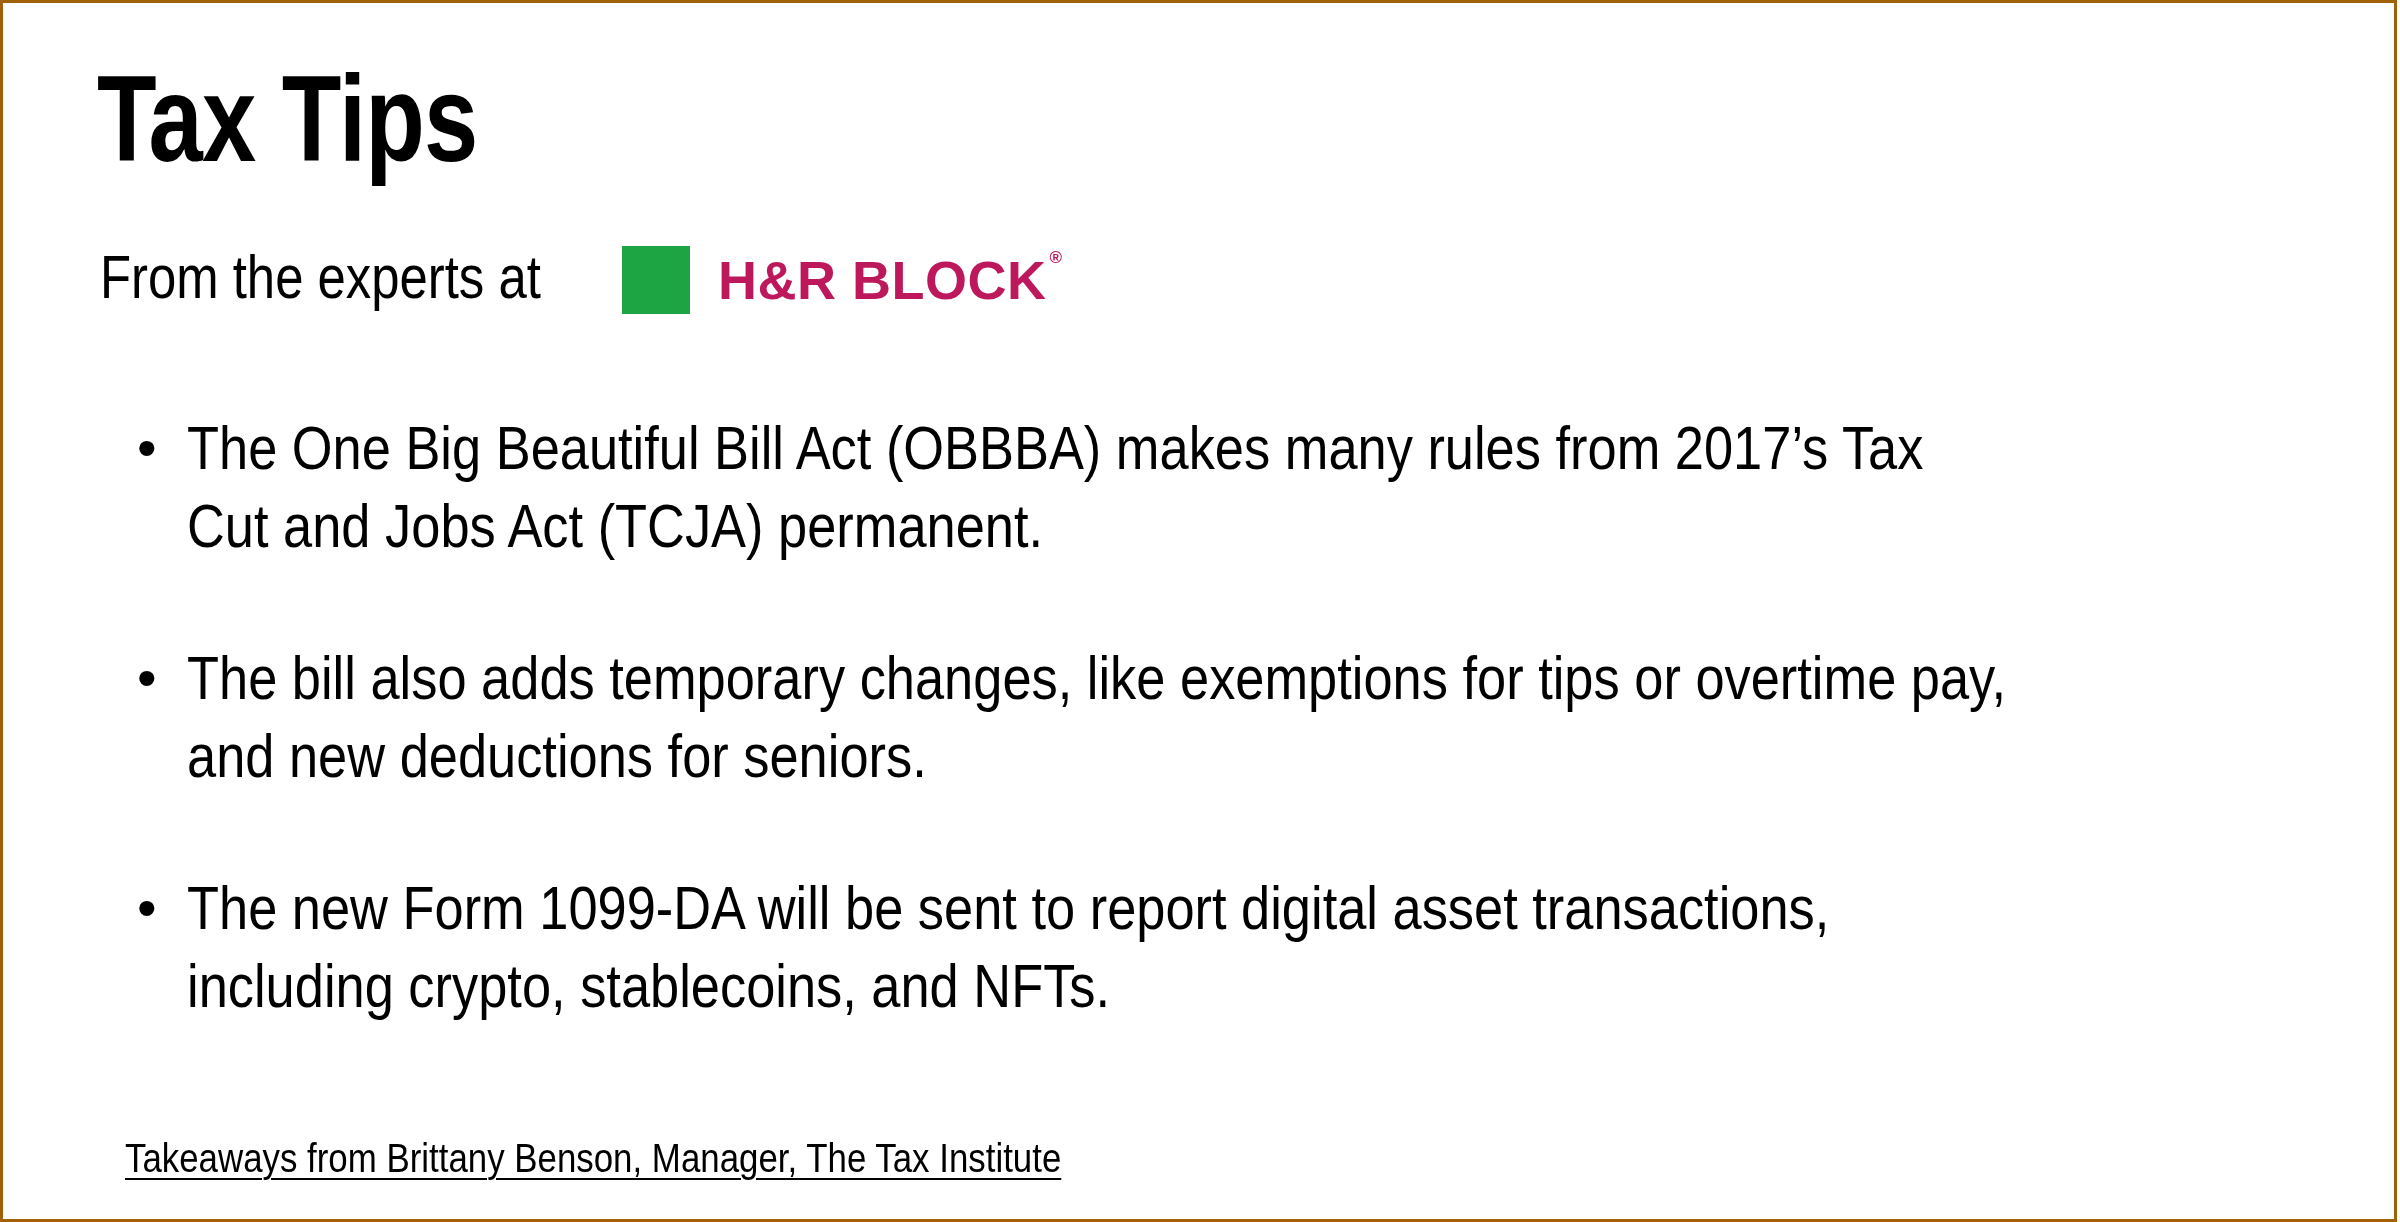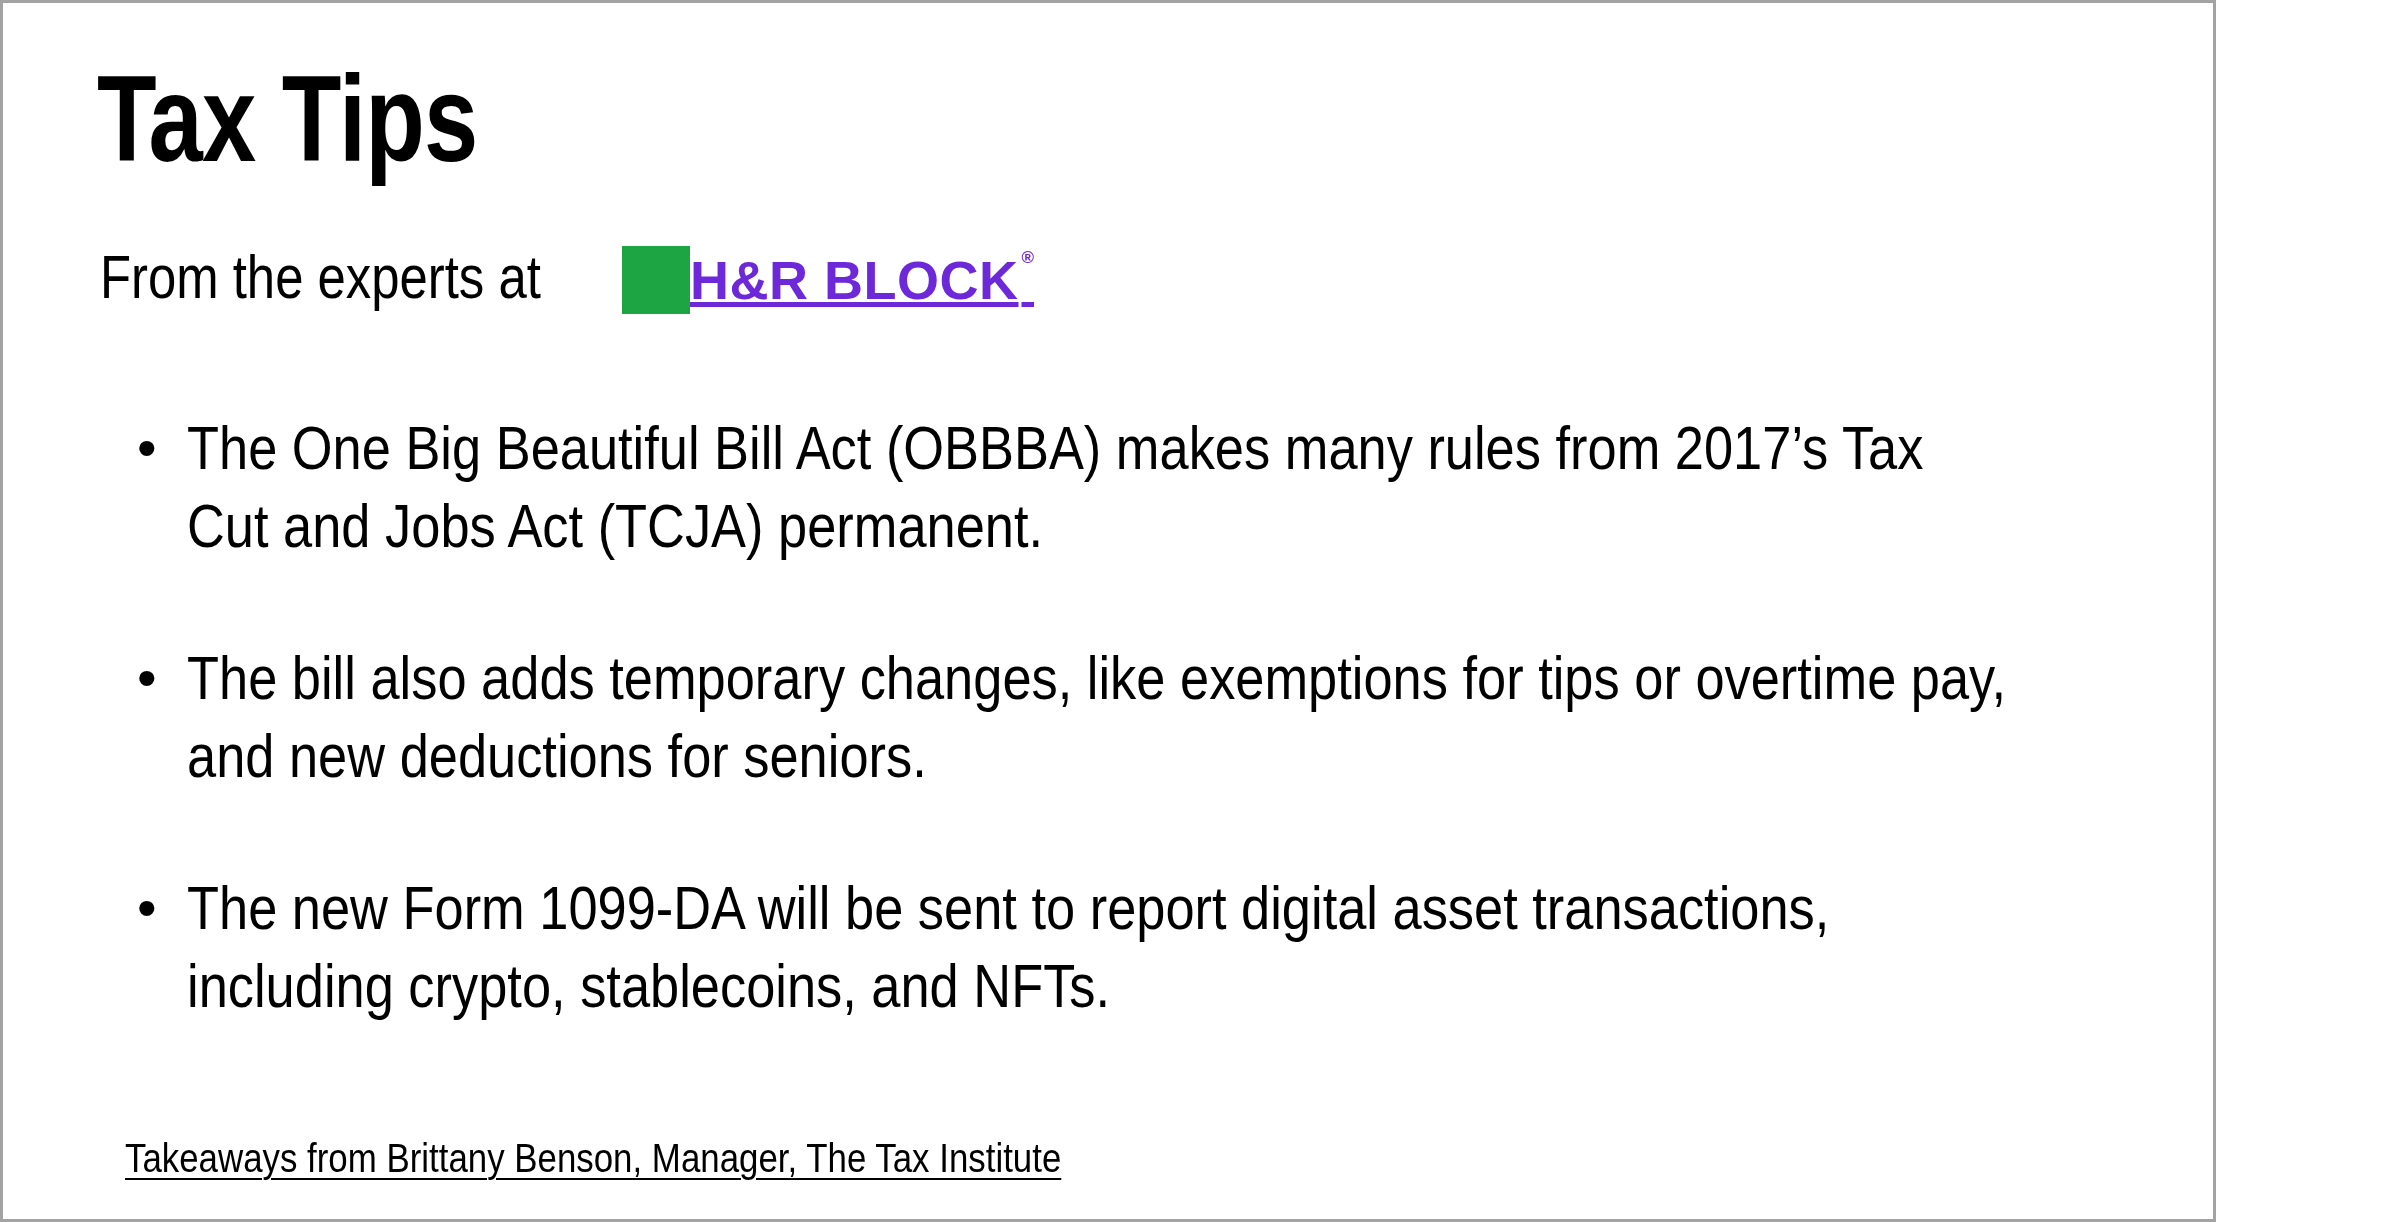--- a/index.html
+++ b/index.html
@@ -10,24 +10,24 @@
   body {
     width: 2400px;
     height: 1222px;
     font-family: "Liberation Sans", "DejaVu Sans", sans-serif;
     -webkit-font-smoothing: antialiased;
   }
 
   .slide {
     position: relative;
     box-sizing: border-box;
-    width: 2216px;
+    width: 2397px;
     height: 1222px;
     background: #ffffff;
-    border: 3px solid #a3a3a3;
+    border: 3px solid #a16207;
     overflow: hidden;
   }
 
   
   .title {
     position: absolute;
     left: 94px;
     top: 55px;
     font-family: "Liberation Sans", "DejaVu Sans", sans-serif;
     font-weight: bold;
@@ -67,29 +67,29 @@
     align-items: center;
     margin-left: -118px;
   }
   .logo-square {
     width: 68px;
     height: 68px;
     background: #1DA544;
     flex: 0 0 auto;
   }
   .logo-wordmark {
+    margin-left: 28px;
     font-family: "Liberation Sans", "DejaVu Sans", sans-serif;
     font-weight: bold;
     font-size: 54px;
     letter-spacing: 0.5px;
-    color: #6d28d9;
+    color: #be185d;
     white-space: nowrap;
     position: relative;
     line-height: 1;
-    text-decoration: underline;
   }
   .logo-reg {
     font-size: 17px;
     vertical-align: super;
     position: relative;
     top: -17px;
     left: 3px;
     letter-spacing: 0;
   }
 

